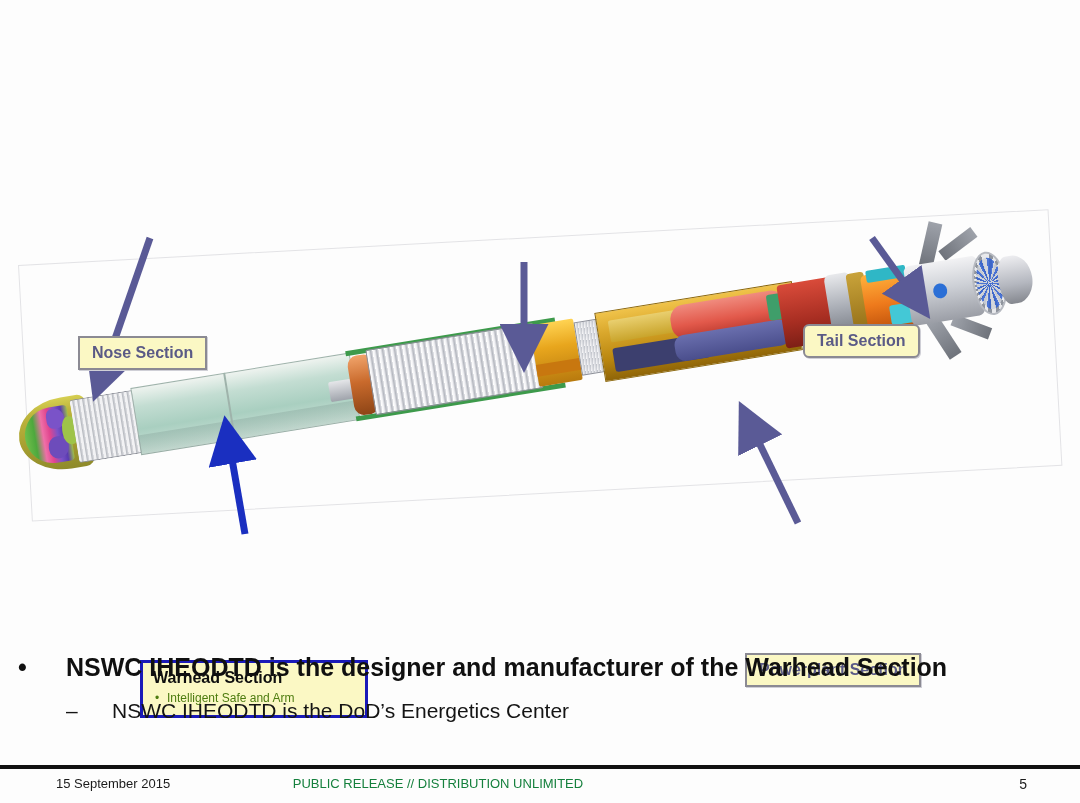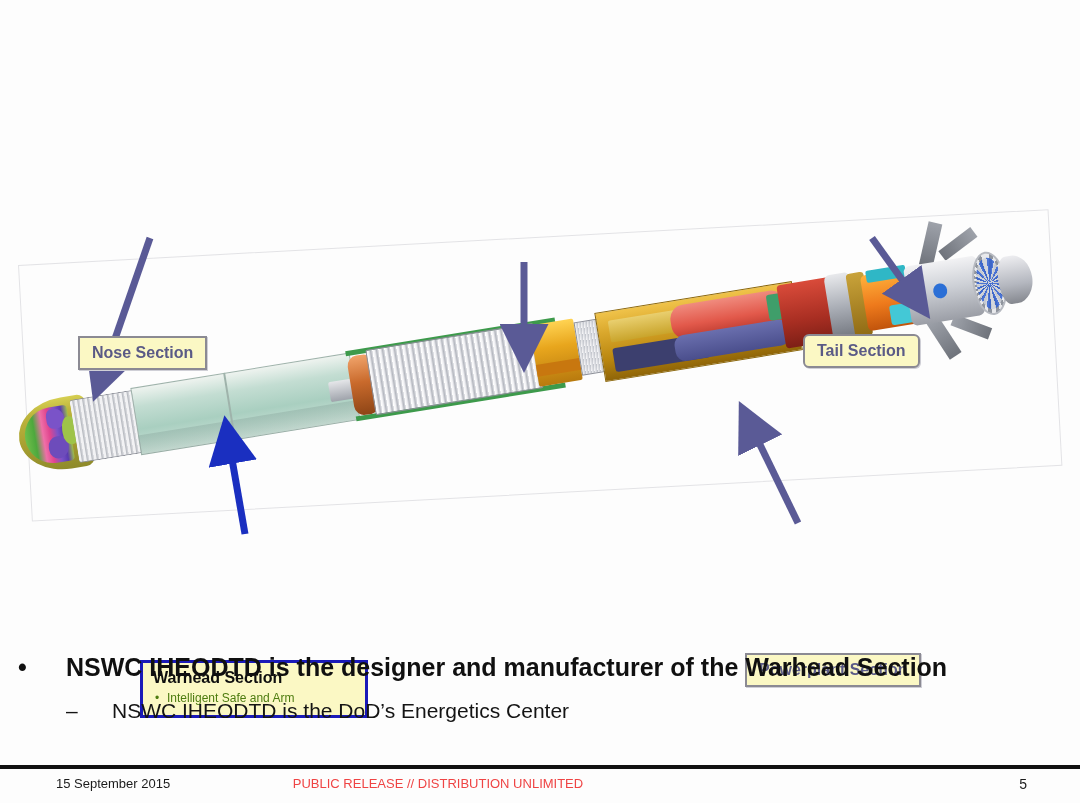--- a/index.html
+++ b/index.html
@@ -248,21 +248,21 @@
     color:#5a5a86;
     font-weight:bold;
     font-size:16px;
     line-height:26px;
     padding:2px 12px;
     white-space:nowrap;
     box-shadow:1px 1px 0 #cfcfd6;
   }
   #co-nose{left:78px;top:206px;}
   #co-cc{left:382px;top:230px;}
-  #co-tail{left:803px;top:204px;border-radius:6px;}
+  #co-tail{left:803px;top:194px;border-radius:6px;}
   #co-power{left:745px;top:523px;}
   .callout-warhead{
     position:absolute;left:140px;top:530px;
     background:#fbf8c4;
     border:3px solid #1a1ab8;
     box-sizing:border-box;
     padding:5px 12px 7px 10px;
     width:228px;
   }
   .wh-title{font-size:16px;font-weight:bold;color:#0e0e0e;line-height:20px;}
@@ -288,21 +288,21 @@
   }
   .b2 .dash{position:absolute;left:0;top:0;}
   .b2 .txt{display:block;margin-left:46px;}
 
   
   .footer-rule{
     position:absolute;left:0;top:765px;width:1080px;height:4px;background:#111;
   }
   .footer{position:absolute;left:0;top:772px;width:1080px;height:31px;}
   .f-left{position:absolute;left:56px;top:4px;font-size:13px;color:#1b1b1b;}
-  .f-center{position:absolute;left:0;top:4px;width:876px;text-align:center;font-size:13px;color:#ef4444;}
+  .f-center{position:absolute;left:0;top:4px;width:876px;text-align:center;font-size:13px;color:#15803d;}
   .f-right{position:absolute;right:53px;top:4px;font-size:14px;color:#1b1b1b;}
 </style>
 </head>
 <body>
 
 <div class="slide">
 
 
   <div class="figure">
     <div class="fig-frame"></div>

